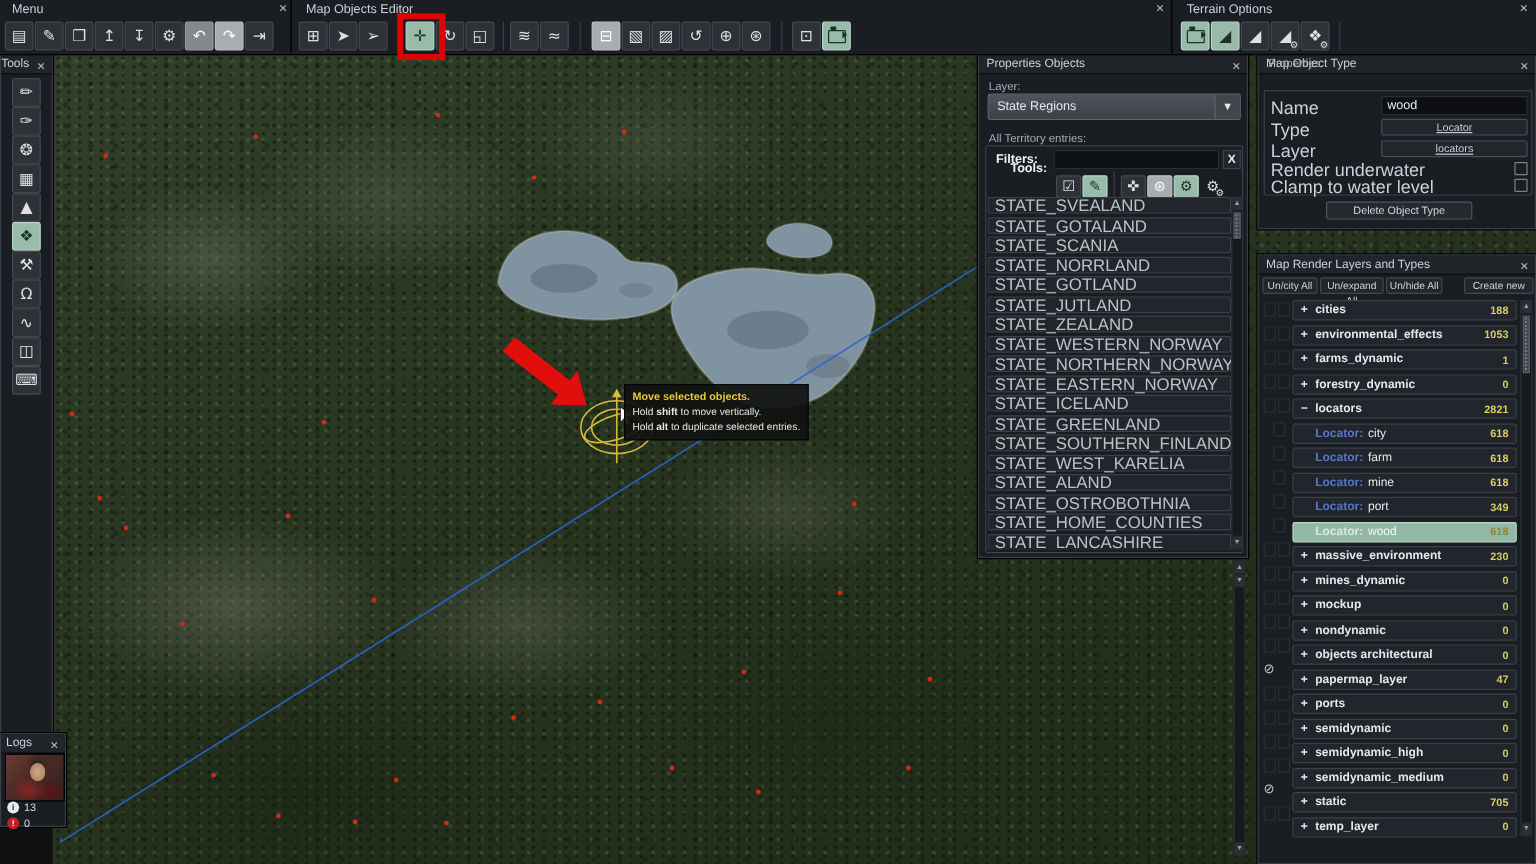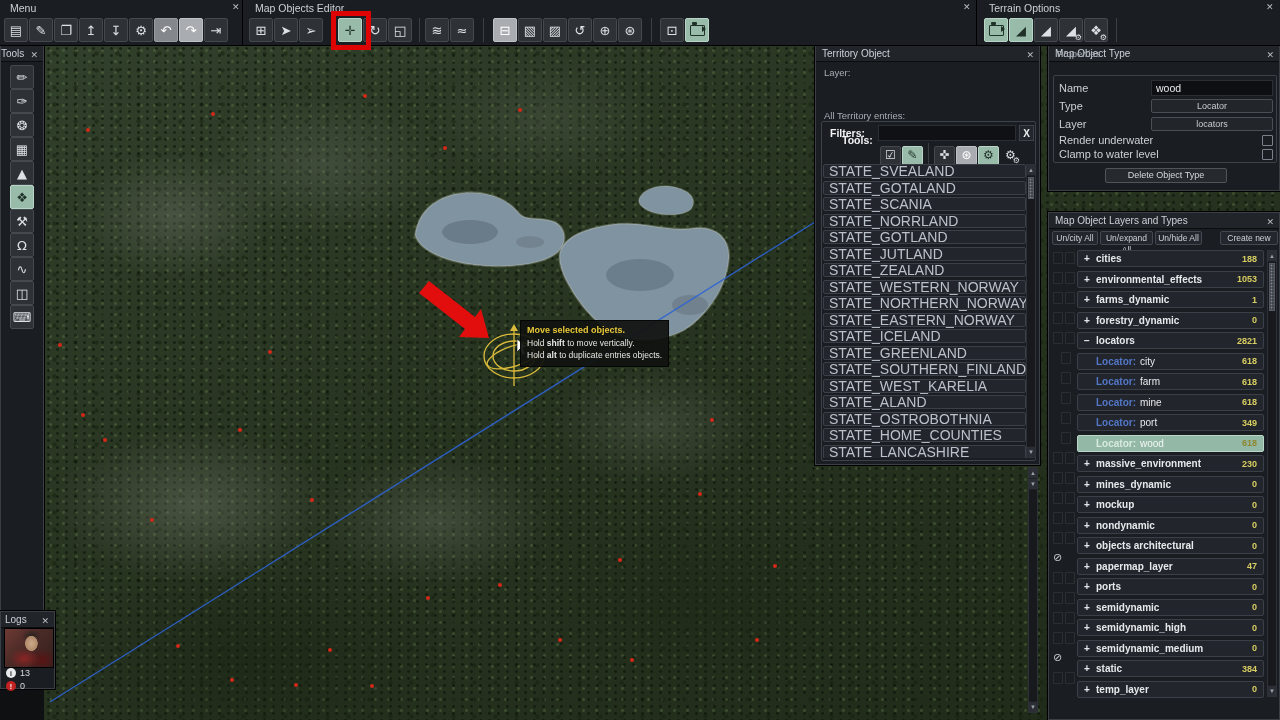--- a/index.html
+++ b/index.html
@@ -94,26 +94,26 @@
   
   .sb{position:absolute;width:10px;background:#17191d;border:1px solid #2e3238;box-sizing:border-box;}
   .sb-btn{height:10px;background:#2b2f35;color:#9aa0a7;font-size:6px;line-height:10px;
     text-align:center;border-bottom:1px solid #1c1f23;}
   .sb-btn.bottom{position:absolute;bottom:0;left:0;right:0;border-top:1px solid #1c1f23;border-bottom:none;}
   .sb-thumb{margin:1px;background:#41464d;border:1px solid #565b63;
     background-image:radial-gradient(circle, rgba(255,255,255,.35) .6px, transparent 1.2px);
     background-size:3px 3px;}
 
   
-  .fld-label{position:absolute;font-size:11px;color:#ccd1d7;}
+  .fld-label{position:absolute;font-size:15px;color:#ccd1d7;}
   .fld-input{position:absolute;width:122px;height:16px;box-sizing:border-box;background:#0d0f12;
     border:1px solid #2a2e34;color:#e8ebee;font-size:10.5px;padding:0 4px;font-family:"Liberation Sans",sans-serif;}
   .fld-btn{position:absolute;width:122px;height:14px;box-sizing:border-box;background:#22252a;
     border:1px solid #4a4f57;border-radius:2px;color:#c8cdd3;font-size:9px;text-align:center;
-    line-height:12px;}
+    line-height:12px;text-decoration:underline;}
   .chk{position:absolute;width:11px;height:11px;box-sizing:border-box;border:1px solid #7b818a;
     background:#1a1d21;border-radius:1px;}
   .del-btn{position:absolute;left:56px;top:122px;width:122px;height:15px;box-sizing:border-box;
     background:#26292e;border:1px solid #50555c;border-radius:2px;color:#d5d9de;font-size:9px;
     text-align:center;line-height:13px;}
 
   
   .hbtn{position:absolute;top:18px;height:14px;box-sizing:border-box;background:#23262c;
     border:1px solid #43474f;border-radius:2px;color:#cdd2d8;font-size:8.5px;text-align:center;
     line-height:12px;}
@@ -212,21 +212,21 @@
 
     <polygon points="517,339 517,352 520,349 522,355 525,354 523,348 527,347" fill="#fff" stroke="#000" stroke-width=".6"></polygon>
 
     <polygon points="429,281 475,317 481,309 489,338 459,337 465,329 419,293" fill="#e20d0d"></polygon>
   </svg>
 
   <div class="tooltip">
     <div class="tt-title">Move selected objects.</div>
     <div id="tooltip-lines">
         <div class="tl"><span>Hold </span><b>shift</b><span> to move vertically.</span></div>
-        <div class="tl"><span>Hold </span><b>alt</b><span> to duplicate entries objects.</span></div>
+        <div class="tl"><span>Hold </span><b>alt</b><span> to duplicate selected entries.</span></div>
       </div>
   </div>
 
   <div class="topbar">
     <span class="ptitle" style="left:10px">Menu</span>
     <span class="xbtn" style="left:232px">✕</span>
     <span class="ptitle" style="left:255px">Map Objects Editor</span>
     <span class="xbtn" style="left:963px">✕</span>
     <span class="ptitle" style="left:989px">Terrain Options</span>
     <span class="xbtn" style="left:1266px">✕</span>
@@ -383,24 +383,28 @@
           <span class="glyph">◫</span>
         </span>
         <span class="tbtn">
           <span class="glyph">⌨</span>
         </span>
       </div>
   </div>
 
   <div class="panel" style="left:815px;top:45px;width:225px;height:420px">
     <div class="pbar">
-      <span>Territory Object</span>
+      <span>Properties Objects</span>
       <span class="xbtn">✕</span>
     </div>
     <span class="lbl" style="left:8px;top:21px">Layer:</span>
+    <div class="dropdown">
+      <span class="dtext">State Regions</span>
+      <span class="darrow">▼</span>
+    </div>
     <span class="lbl" style="left:8px;top:64px">All Territory entries:</span>
     <div class="frame" style="left:5px;top:75px;width:215px;height:340px"></div>
     <span class="filters-label">Filters:</span>
     <input class="filter-input" type="text" value="" style="">
     <span class="filter-x">X</span>
     <span class="tools-label">Tools:</span>
     <div class="ttools">
         <span class="tbtn">
           <span class="glyph">☑</span>
         </span>
@@ -470,21 +474,21 @@
     <span class="fld-btn" style="left:102px;top:71px">locators</span>
     <span class="fld-label" style="left:10px;top:88px">Render underwater</span>
     <span class="chk" style="left:213px;top:89px"></span>
     <span class="fld-label" style="left:10px;top:102px">Clamp to water level</span>
     <span class="chk" style="left:213px;top:103px"></span>
     <span class="del-btn">Delete Object Type</span>
   </div>
 
   <div class="panel" style="left:1048px;top:212px;width:232px;height:508px">
     <div class="pbar">
-      <span>Map Object Layers and Types</span>
+      <span>Map Render Layers and Types</span>
       <span class="xbtn">✕</span>
     </div>
     <span class="hbtn" style="left:3px;width:46px">Un/city All</span>
     <span class="hbtn" style="left:51px;width:53px">Un/expand All</span>
     <span class="hbtn" style="left:106px;width:47px">Un/hide All</span>
     <span class="hbtn" style="left:171px;width:58px">Create new</span>
     <div class="lrows" id="layers-rows">
         <div class="lrow">
           <span class="expand">+</span>
           <span class="lname">cities</span>
@@ -586,21 +590,21 @@
           <span class="cnt">0</span>
         </div>
         <div class="lrow">
           <span class="expand">+</span>
           <span class="lname">semidynamic_medium</span>
           <span class="cnt">0</span>
         </div>
         <div class="lrow">
           <span class="expand">+</span>
           <span class="lname">static</span>
-          <span class="cnt">384</span>
+          <span class="cnt">705</span>
         </div>
         <div class="lrow">
           <span class="expand">+</span>
           <span class="lname">temp_layer</span>
           <span class="cnt">0</span>
         </div>
       </div>
     <div id="layers-gutter" style="position: absolute; left: 2px; top: 0px;">
         <span class="gut" style="top: 37px;">
           <span class="gsq"></span>

